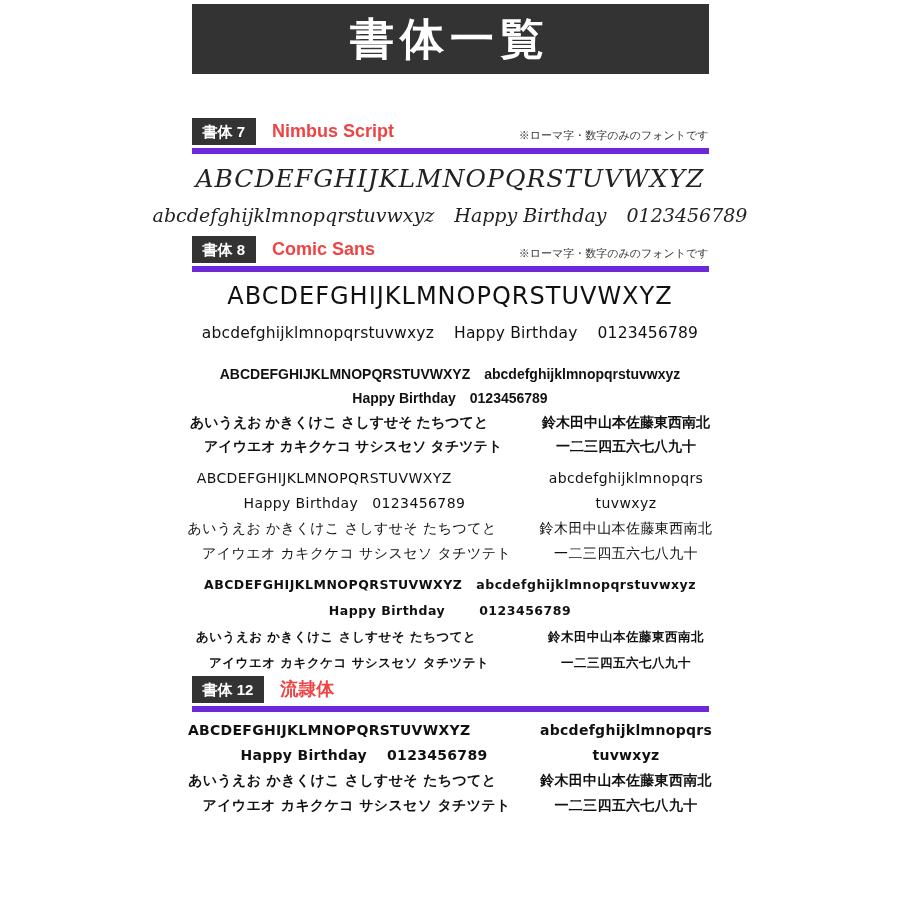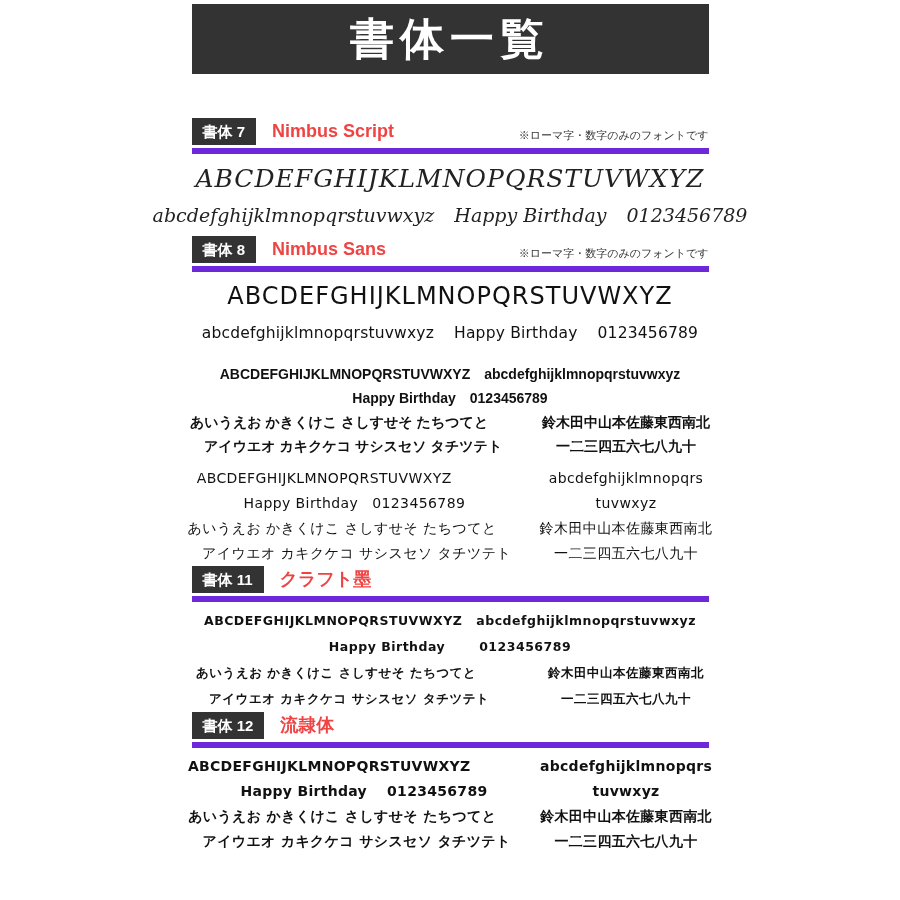--- a/index.html
+++ b/index.html
@@ -71,21 +71,21 @@
         <span class="cell">abcdefghijklmnopqrstuvwxyz</span>
         <span class="cell">Happy Birthday</span>
         <span class="cell">0123456789</span>
       </div>
     </div>
   </section>
 
   <section class="sec s8">
     <div class="sec-head">
       <span class="sec-label">書体 8</span>
-      <span class="sec-name">Nimbus Sans</span>
+      <span class="sec-name">Comic Sans</span>
       <span class="sec-note">※ローマ字・数字のみのフォントです</span>
     </div>
     <div class="samples">
       <div class="row r1 gap-md">
         <span class="cell">ABCDEFGHIJKLMNOPQRSTUVWXYZ</span>
       </div>
       <div class="row r2 gap-md">
         <span class="cell">abcdefghijklmnopqrstuvwxyz</span>
         <span class="cell">Happy Birthday</span>
         <span class="cell">0123456789</span>
@@ -132,24 +132,20 @@
         <span class="cell">鈴木田中山本佐藤東西南北</span>
       </div>
       <div class="row cols">
         <span class="cell">アイウエオ カキクケコ サシスセソ タチツテト</span>
         <span class="cell">一二三四五六七八九十</span>
       </div>
     </div>
   </section>
 
   <section class="sec s11">
-    <div class="sec-head">
-      <span class="sec-label">書体 11</span>
-      <span class="sec-name">クラフト墨</span>
-    </div>
     <div class="samples">
       <div class="row gap-sm">
         <span class="cell">ABCDEFGHIJKLMNOPQRSTUVWXYZ</span>
         <span class="cell">abcdefghijklmnopqrstuvwxyz</span>
       </div>
       <div class="row gap-lg">
         <span class="cell">Happy Birthday</span>
         <span class="cell">0123456789</span>
       </div>
       <div class="row cols">

